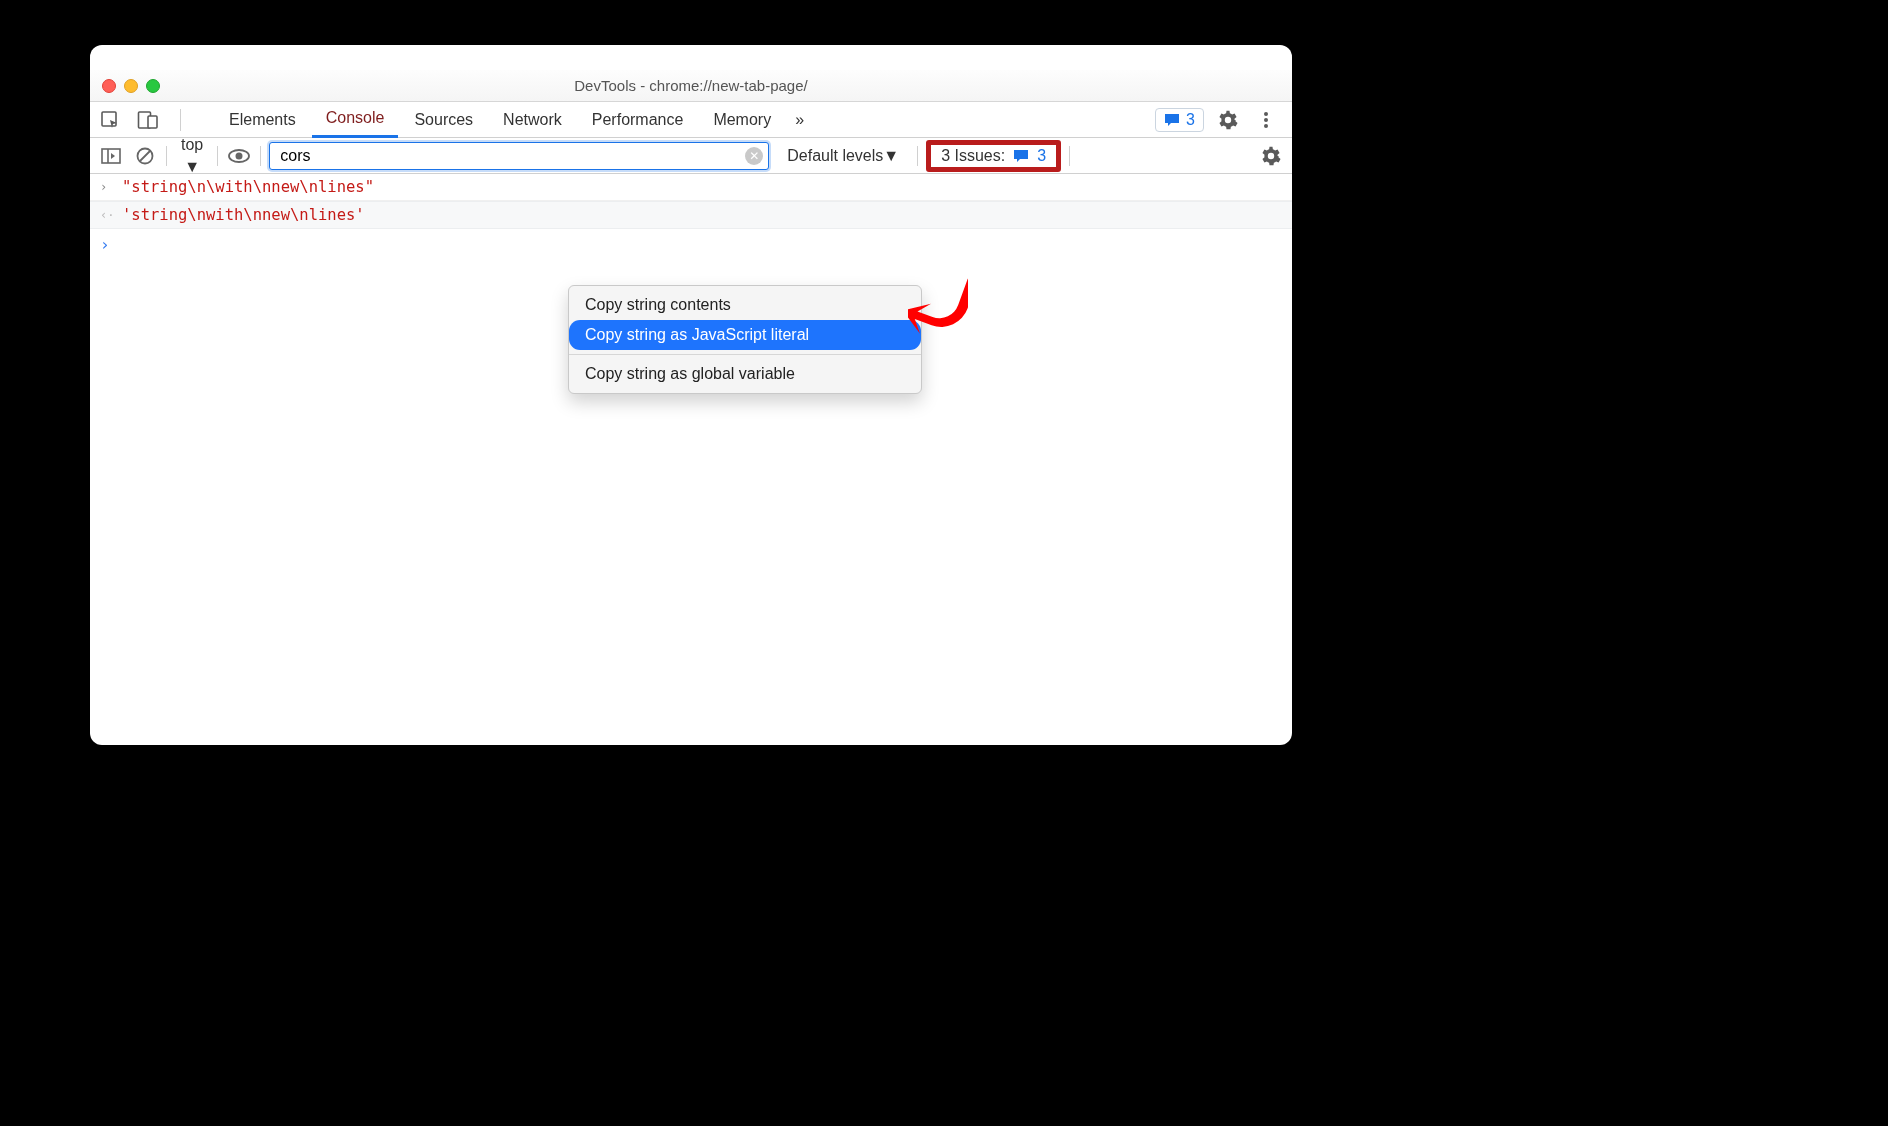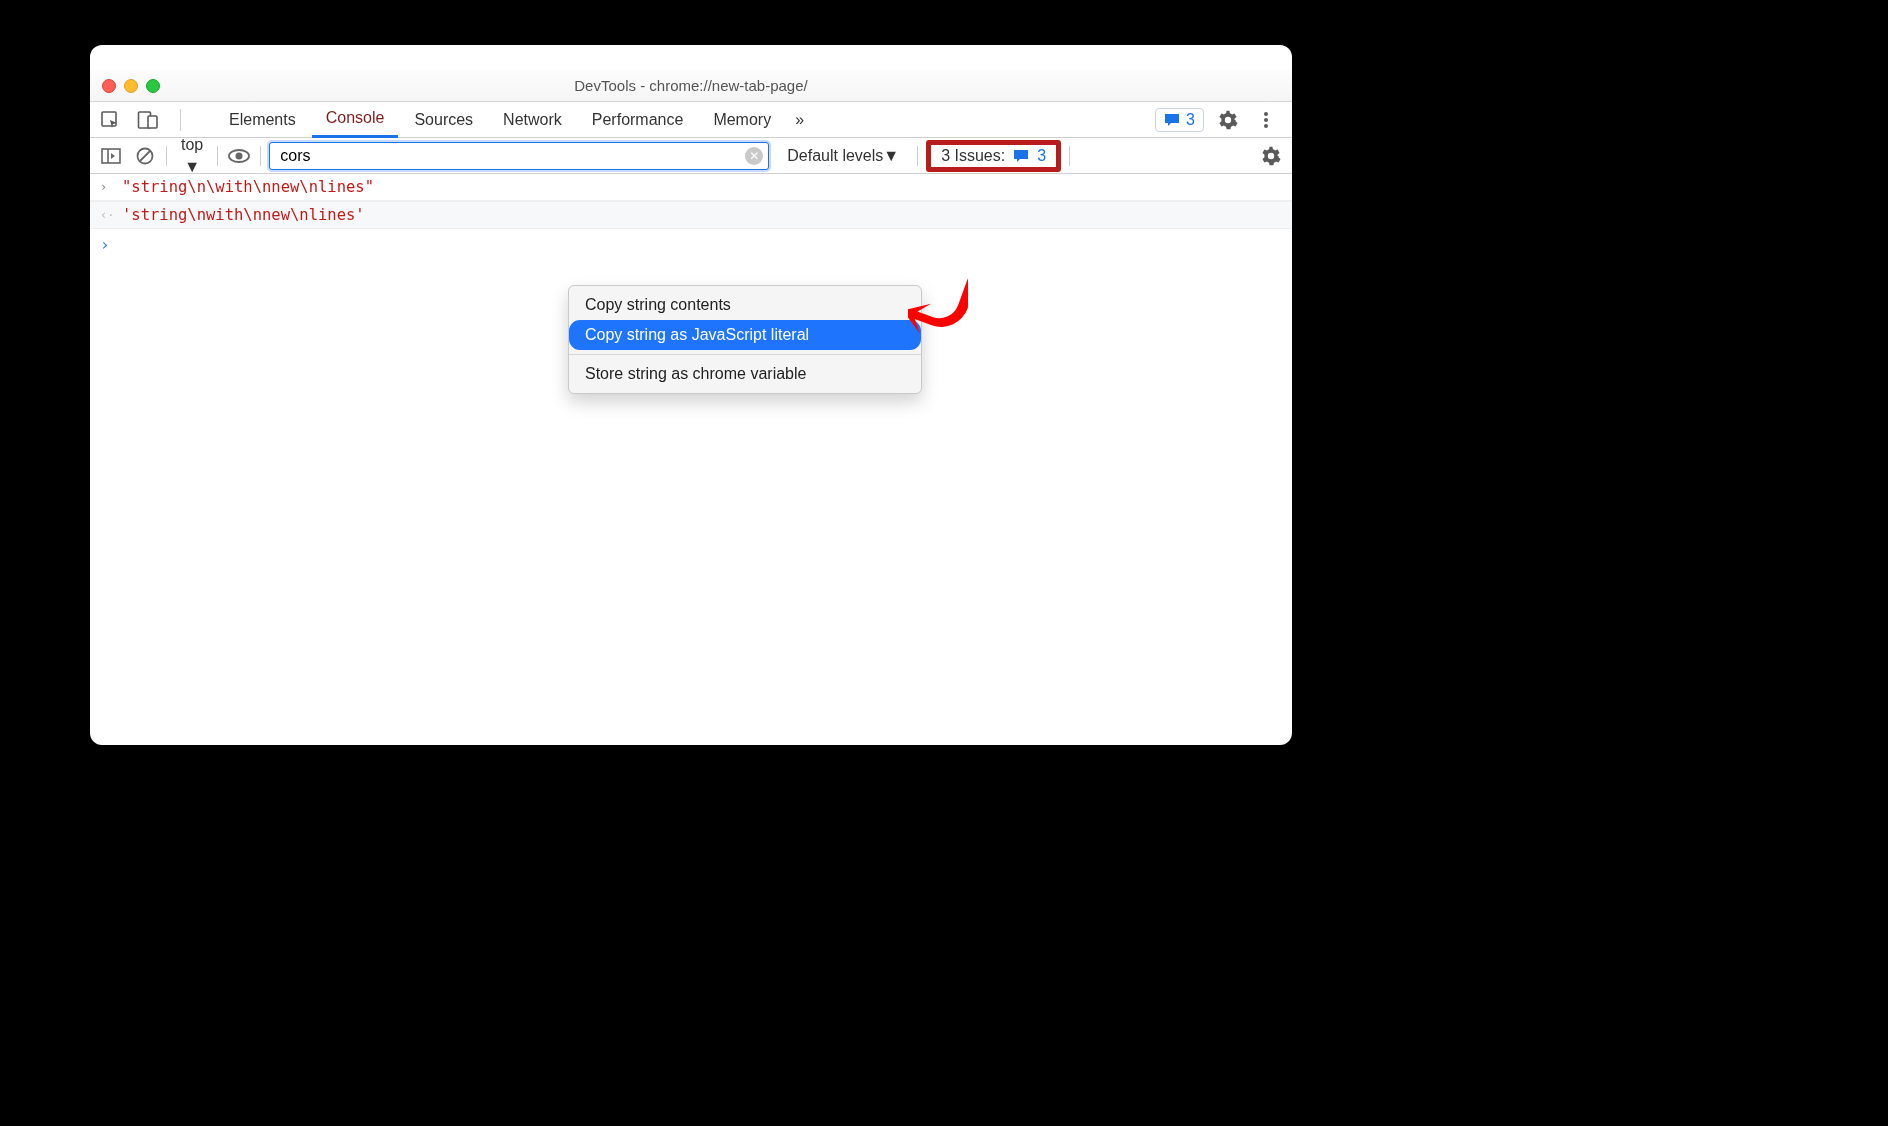--- a/index.html
+++ b/index.html
@@ -171,21 +171,21 @@
       <span class="expand" style="color:#bbb;">‹·</span>
       <span class="codetxt">'string\nwith\nnew\nlines'</span>
     </div>
     <div class="prompt">›</div>
   </div>
 
   <div class="menu">
     <div class="mitem">Copy string contents</div>
     <div class="mitem sel">Copy string as JavaScript literal</div>
     <div class="msep"></div>
-    <div class="mitem">Store string as chrome variable</div>
+    <div class="mitem">Copy string as global variable</div>
   </div>
 
   <div class="arrow">
     <svg width="60" height="65" viewBox="0 0 60 65">
         <path d="M50 0 L50 28 A20 20 0 0 1 30 48 L14 48 L24 36 L0 52 L24 68 L14 56 L32 56 A28 28 0 0 0 60 28 L60 0 Z" transform="rotate(20 30 32)" fill="#ff0000"></path>
       </svg>
   </div>
 </div>
 
 </body></html>

